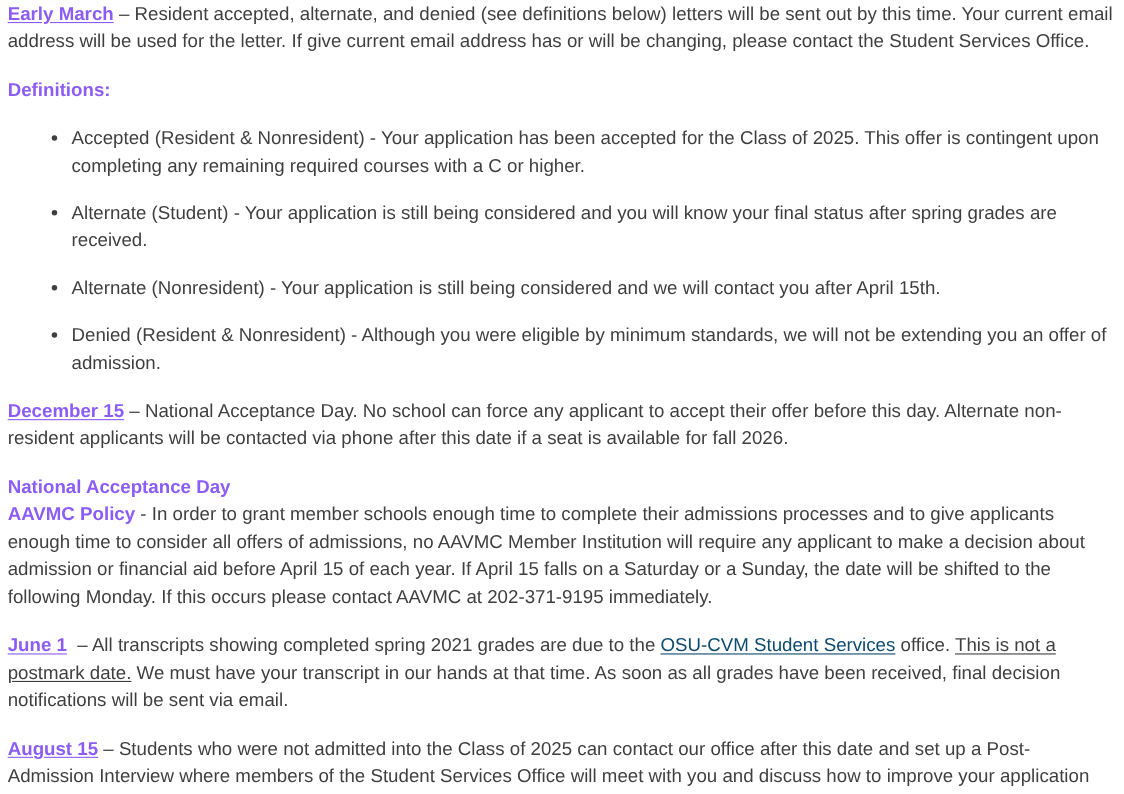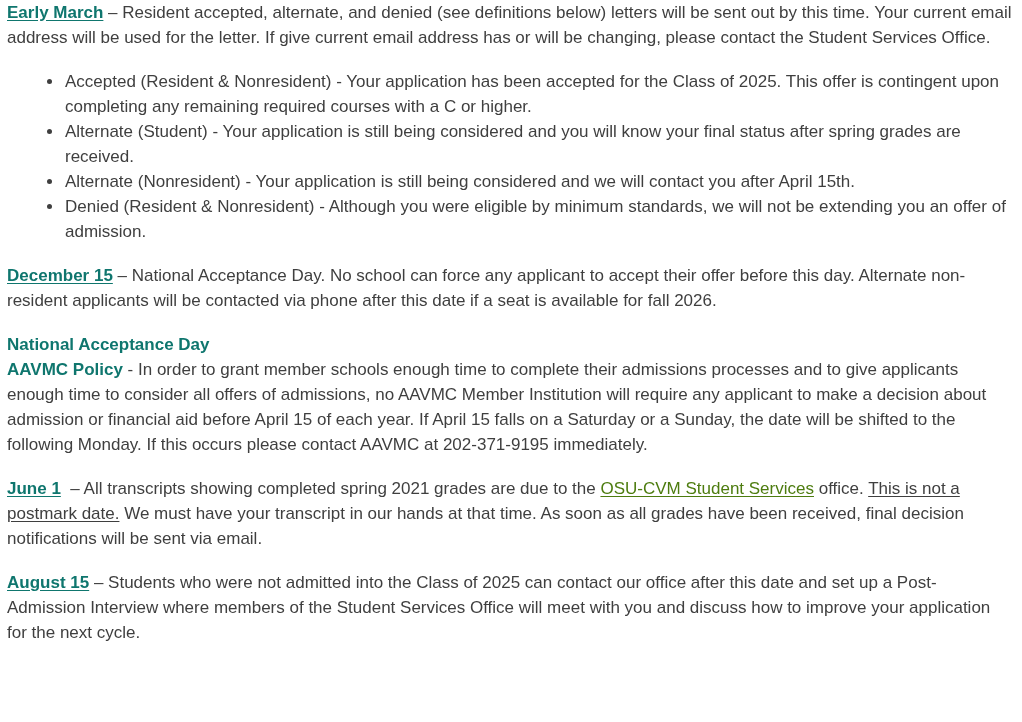--- a/index.html
+++ b/index.html
@@ -21,47 +21,49 @@
   main { display: block; }
   p, ul {
     margin: 0 0 19px 0;
   }
   ul {
     padding-left: 57px;
     list-style: disc outside;
   }
   li {
     padding-left: 1px;
+    margin-top: 18px;
   }
   strong, .bold {
     font-weight: 700;
-    color: #0f766e;
+    color: #8b5cf6;
   }
   .hu {
     text-decoration: underline;
     text-underline-offset: 2px;
   }
   .u {
     text-decoration: underline;
     text-underline-offset: 2px;
   }
   a.doc-link {
-    color: #4d7c0f;
+    color: #0c4a6e;
     text-decoration: underline;
     text-underline-offset: 2px;
     cursor: pointer;
   }
 </style>
 </head>
 <body>
 
 <main>
 
   <p><strong class="hu">Early March</strong><span> – Resident accepted, alternate, and denied (see definitions below) letters will be sent out by this time. Your current email address will be used for the letter. If give current email address has or will be changing, please contact the Student Services Office.</span></p>
 
+  <p class="bold">Definitions:</p>
 
   <ul>
     <li>Accepted (Resident &amp; Nonresident) - Your application has been accepted for the Class of 2025. This offer is contingent upon completing any remaining required courses with a C or higher.</li>
     <li>Alternate (Student) - Your application is still being considered and you will know your final status after spring grades are received.</li>
     <li>Alternate (Nonresident) - Your application is still being considered and we will contact you after April 15th.</li>
     <li>Denied (Resident &amp; Nonresident) - Although you were eligible by minimum standards, we will not be extending you an offer of admission.</li>
   </ul>
 
   <p><strong class="hu">December 15</strong><span> – National Acceptance Day. No school can force any applicant to accept their offer before this day. Alternate non-resident applicants will be contacted via phone after this date if a seat is available for fall 2026.</span></p>
 

